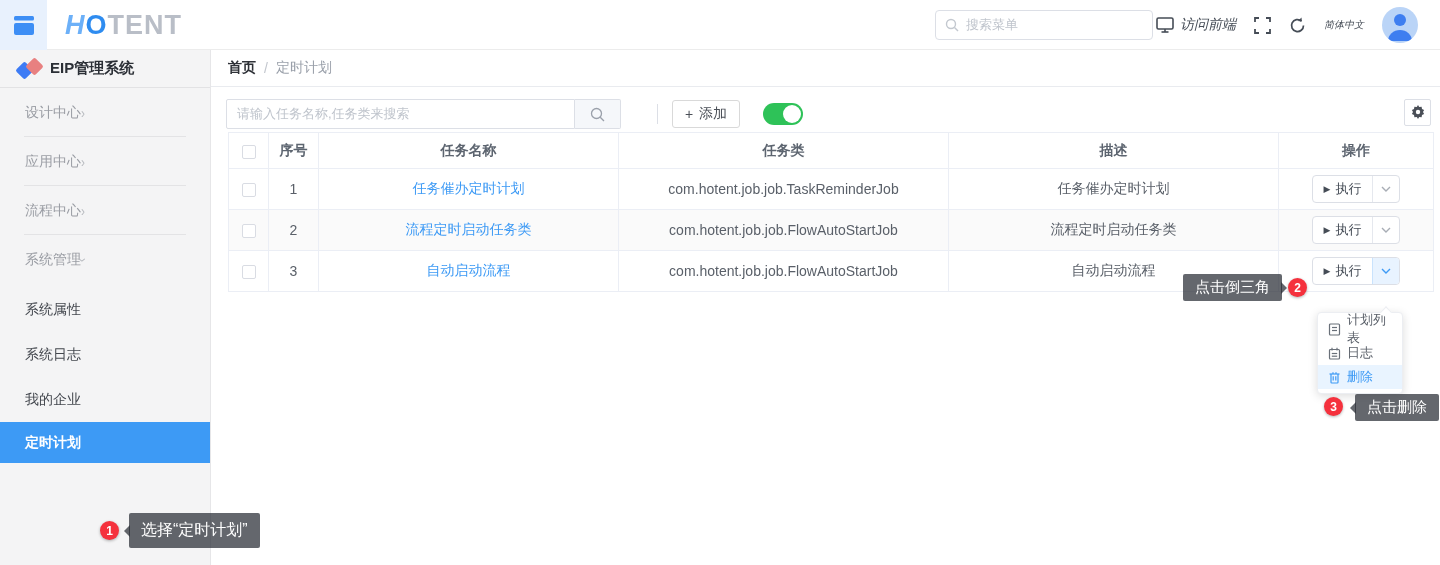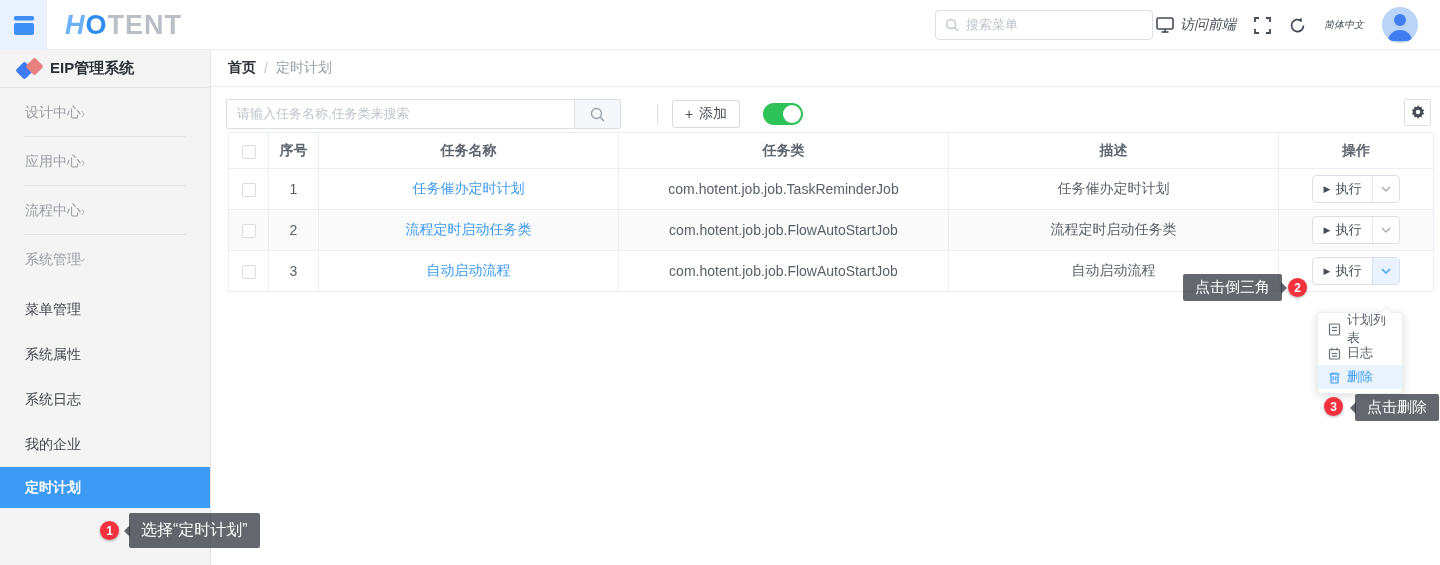--- a/index.html
+++ b/index.html
@@ -180,23 +180,20 @@
       </div>
 
       <div class="side-group expanded">
         <span>系统管理</span>
         <span class="g-chev">›</span>
       </div>
     </div>
 
   <div class="side-sub">
 
-      <div class="side-item">
-        <span>菜单管理</span>
-      </div>
 
       <div class="side-item">
         <span>系统属性</span>
       </div>
 
       <div class="side-item">
         <span>系统日志</span>
       </div>
 
 

